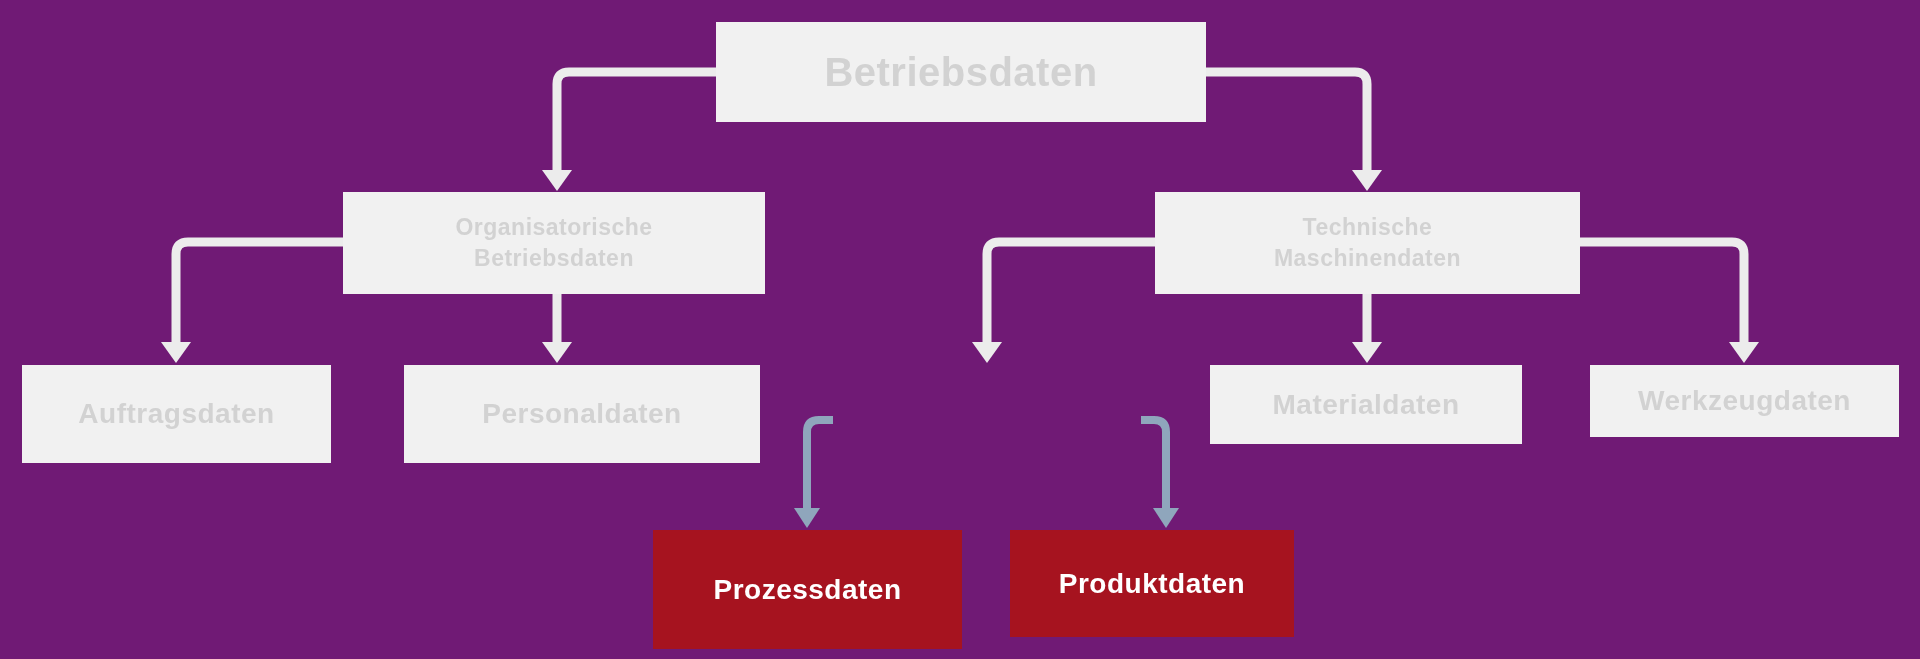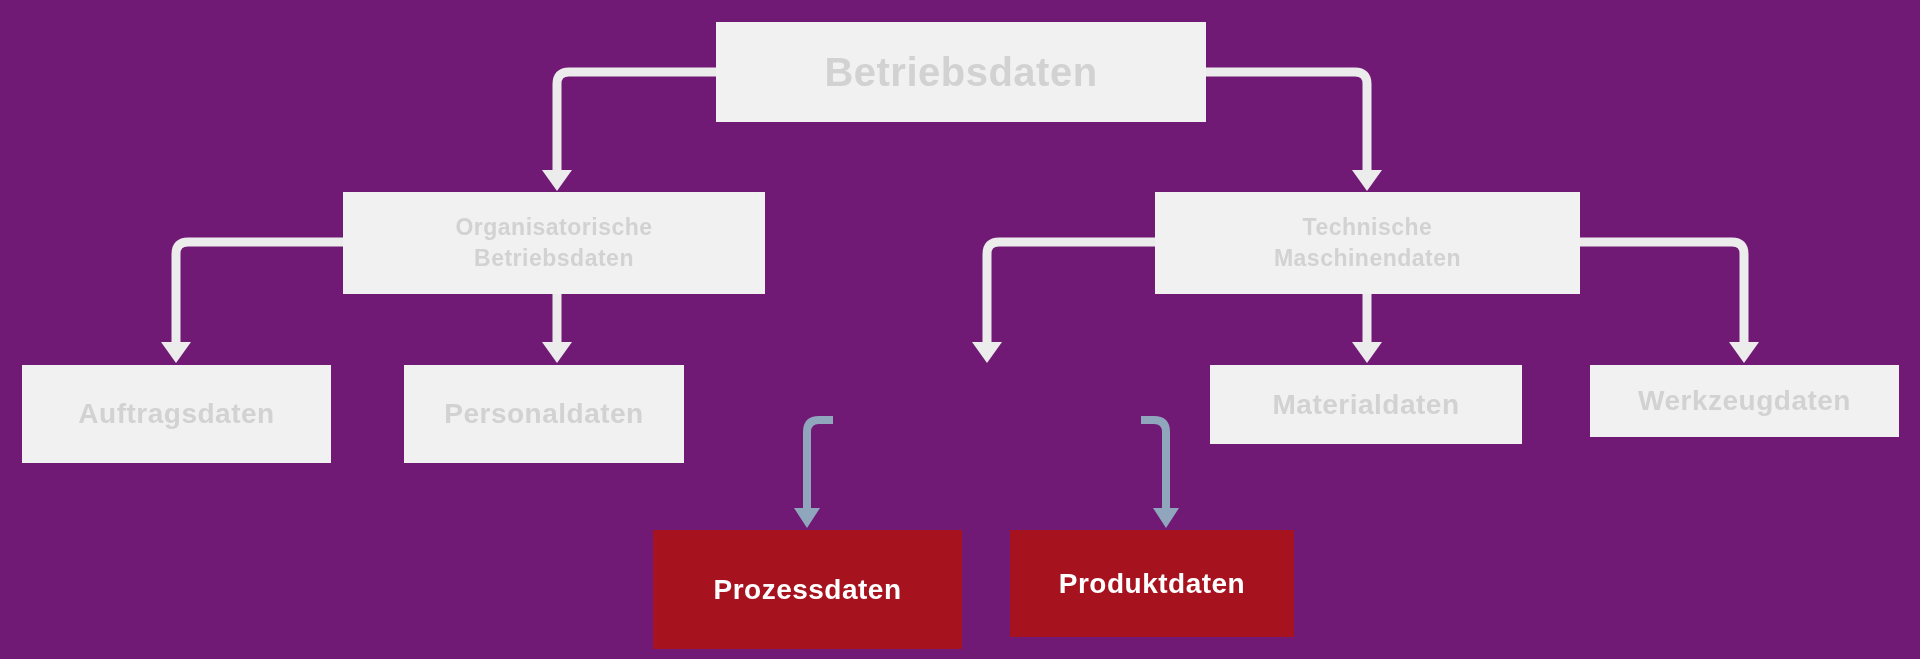--- a/index.html
+++ b/index.html
@@ -48,21 +48,21 @@
   .node.highlight {
     background: var(--red, #a6131f);
     color: #ffffff;
   }
 
   
   #n-betriebsdaten   { left: 716px;  top: 22px;  width: 490px; height: 100px; }
   #n-organisatorische{ left: 343px;  top: 192px; width: 422px; height: 102px; }
   #n-technische      { left: 1155px; top: 192px; width: 425px; height: 102px; }
   #n-auftragsdaten   { left: 22px;   top: 365px; width: 309px; height: 98px; }
-  #n-personaldaten   { left: 404px;  top: 365px; width: 280px; height: 98px; }
+  #n-personaldaten   { left: 404px;  top: 365px; width: 356px; height: 98px; }
   #n-maschinendaten  { left: 833px;  top: 365px; width: 309px; height: 100px; }
   #n-materialdaten   { left: 1210px; top: 365px; width: 312px; height: 79px; }
   #n-werkzeugdaten   { left: 1590px; top: 365px; width: 309px; height: 72px; }
   #n-prozessdaten    { left: 653px;  top: 530px; width: 309px; height: 119px; }
   #n-produktdaten    { left: 1010px; top: 530px; width: 284px; height: 107px; }
 </style>
 </head>
 <body>
 
 <div class="canvas">

